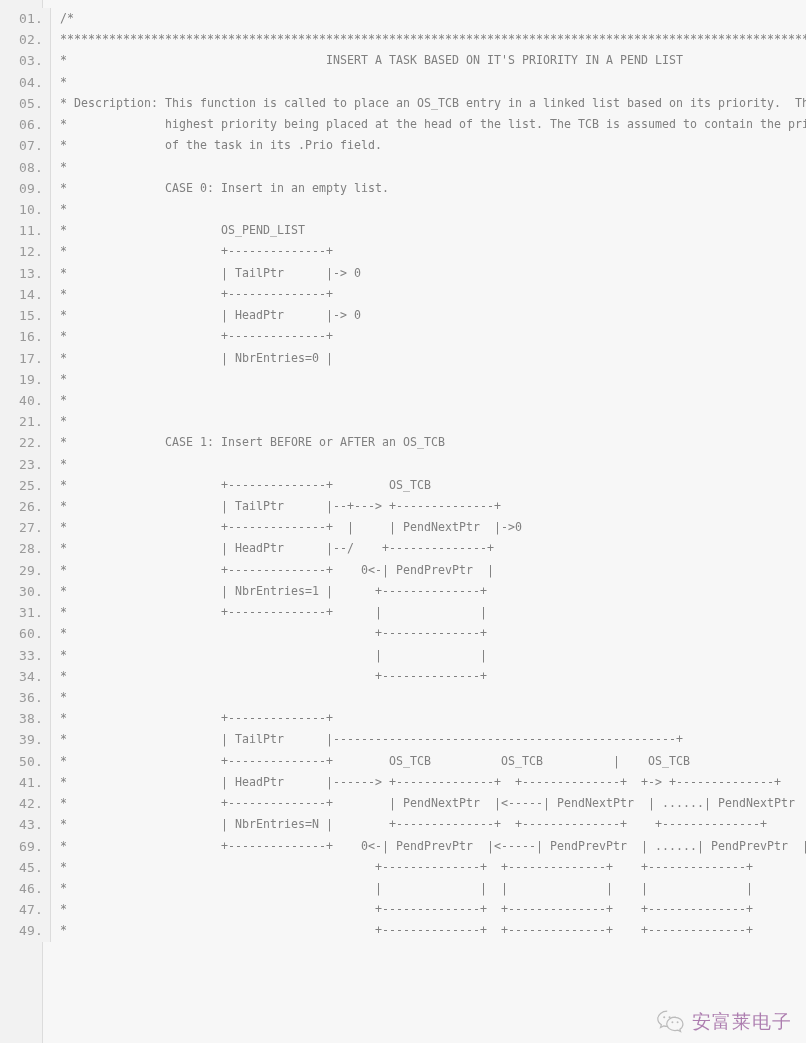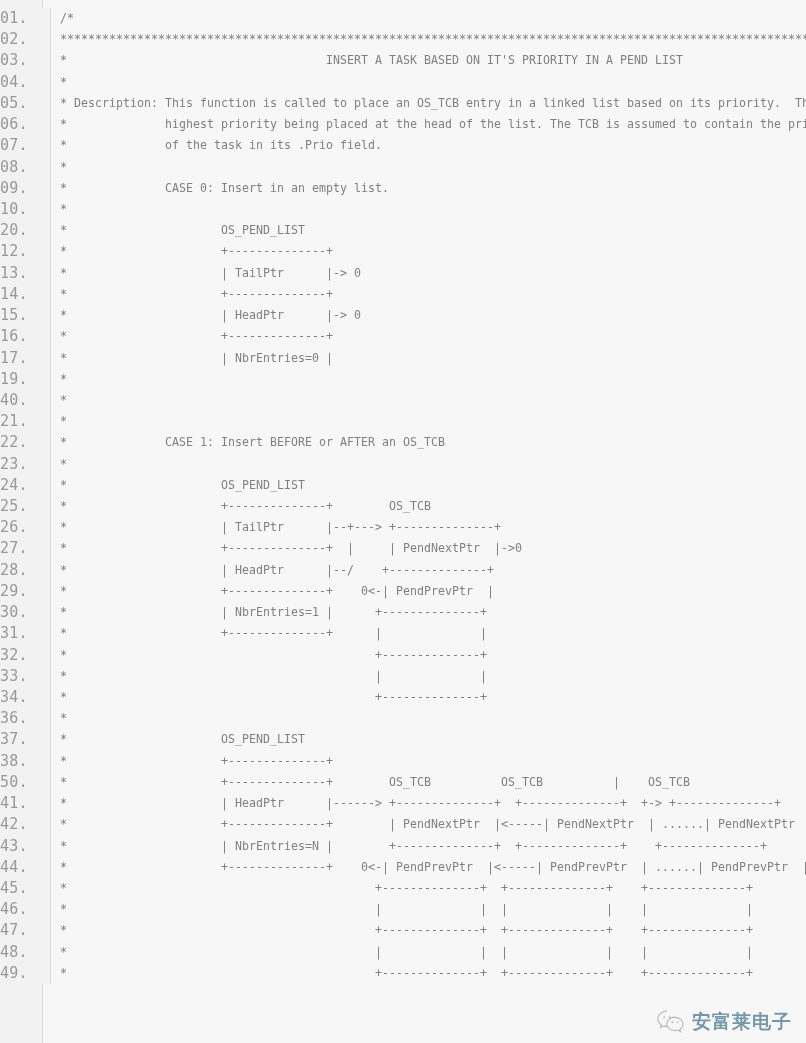--- a/index.html
+++ b/index.html
@@ -25,25 +25,26 @@
     border-collapse: collapse;
     table-layout: fixed;
   }
   #code-table tr { height: 21.22px; }
 
   td.gutter {
     width: 43px;
     min-width: 43px;
     max-width: 43px;
     padding: 0 7px 0 0;
+    text-align: right;
     vertical-align: top;
     color: #999999;
     background: #f2f2f2;
     border-right: 1px solid #dcdcdc;
-    font-size: 15px;
+    font-size: 13px;
     line-height: 21.22px;
     letter-spacing: 0.2px;
     user-select: none;
     white-space: pre;
   }
   td.code {
     padding: 0 0 0 9px;
     vertical-align: top;
     color: #777777;
     background: #f7f7f7;
@@ -80,24 +81,23 @@
   }
   #watermark .wm-logo {
     width: 30px;
     height: 26px;
     position: relative;
     flex: 0 0 auto;
   }
   #watermark .wm-text {
     font-family: "DejaVu Sans", "Liberation Sans", sans-serif;
     font-size: 19px;
-    color: #0c4a6e;
+    color: #701a75;
     letter-spacing: 1px;
     white-space: nowrap;
-    font-weight: bold;
   }
 </style>
 </head>
 <body>
 
 <div id="viewer">
 
   <div id="gutter-bg"></div>
 
   <table id="code-table">
@@ -136,21 +136,21 @@
         </tr>
         <tr>
           <td class="gutter">09.</td>
           <td class="code"><span class="cmt">*              CASE 0: Insert in an empty list.</span></td>
         </tr>
         <tr>
           <td class="gutter">10.</td>
           <td class="code"><span class="cmt">*</span></td>
         </tr>
         <tr>
-          <td class="gutter">20.</td>
+          <td class="gutter">11.</td>
           <td class="code"><span class="cmt">*                      OS_PEND_LIST</span></td>
         </tr>
         <tr>
           <td class="gutter">12.</td>
           <td class="code"><span class="cmt">*                      +--------------+</span></td>
         </tr>
         <tr>
           <td class="gutter">13.</td>
           <td class="code"><span class="cmt">*                      | TailPtr      |-&gt; 0</span></td>
         </tr>
@@ -184,24 +184,20 @@
         </tr>
         <tr>
           <td class="gutter">22.</td>
           <td class="code"><span class="cmt">*              CASE 1: Insert BEFORE or AFTER an OS_TCB</span></td>
         </tr>
         <tr>
           <td class="gutter">23.</td>
           <td class="code"><span class="cmt">*</span></td>
         </tr>
         <tr>
-          <td class="gutter">24.</td>
-          <td class="code"><span class="cmt">*                      OS_PEND_LIST</span></td>
-        </tr>
-        <tr>
           <td class="gutter">25.</td>
           <td class="code"><span class="cmt">*                      +--------------+        OS_TCB</span></td>
         </tr>
         <tr>
           <td class="gutter">26.</td>
           <td class="code"><span class="cmt">*                      | TailPtr      |--+---&gt; +--------------+</span></td>
         </tr>
         <tr>
           <td class="gutter">27.</td>
           <td class="code"><span class="cmt">*                      +--------------+  |     | PendNextPtr  |-&gt;0</span></td>
@@ -216,78 +212,74 @@
         </tr>
         <tr>
           <td class="gutter">30.</td>
           <td class="code"><span class="cmt">*                      | NbrEntries=1 |      +--------------+</span></td>
         </tr>
         <tr>
           <td class="gutter">31.</td>
           <td class="code"><span class="cmt">*                      +--------------+      |              |</span></td>
         </tr>
         <tr>
-          <td class="gutter">32.</td>
+          <td class="gutter">60.</td>
           <td class="code"><span class="cmt">*                                            +--------------+</span></td>
         </tr>
         <tr>
           <td class="gutter">33.</td>
           <td class="code"><span class="cmt">*                                            |              |</span></td>
         </tr>
         <tr>
           <td class="gutter">34.</td>
           <td class="code"><span class="cmt">*                                            +--------------+</span></td>
         </tr>
         <tr>
           <td class="gutter">36.</td>
           <td class="code"><span class="cmt">*</span></td>
         </tr>
         <tr>
-          <td class="gutter">37.</td>
-          <td class="code"><span class="cmt">*                      OS_PEND_LIST</span></td>
-        </tr>
-        <tr>
           <td class="gutter">38.</td>
           <td class="code"><span class="cmt">*                      +--------------+</span></td>
         </tr>
         <tr>
+          <td class="gutter">39.</td>
+          <td class="code"><span class="cmt">*                      | TailPtr      |-------------------------------------------------+</span></td>
+        </tr>
+        <tr>
           <td class="gutter">50.</td>
           <td class="code"><span class="cmt">*                      +--------------+        OS_TCB          OS_TCB          |    OS_TCB</span></td>
         </tr>
         <tr>
           <td class="gutter">41.</td>
           <td class="code"><span class="cmt">*                      | HeadPtr      |------&gt; +--------------+  +--------------+  +-&gt; +--------------+</span></td>
         </tr>
         <tr>
           <td class="gutter">42.</td>
           <td class="code"><span class="cmt">*                      +--------------+        | PendNextPtr  |&lt;-----| PendNextPtr  | ......| PendNextPtr  |-&gt;0</span></td>
         </tr>
         <tr>
           <td class="gutter">43.</td>
           <td class="code"><span class="cmt">*                      | NbrEntries=N |        +--------------+  +--------------+    +--------------+</span></td>
         </tr>
         <tr>
-          <td class="gutter">44.</td>
+          <td class="gutter">69.</td>
           <td class="code"><span class="cmt">*                      +--------------+    0&lt;-| PendPrevPtr  |&lt;-----| PendPrevPtr  | ......| PendPrevPtr  |</span></td>
         </tr>
         <tr>
           <td class="gutter">45.</td>
           <td class="code"><span class="cmt">*                                            +--------------+  +--------------+    +--------------+</span></td>
         </tr>
         <tr>
           <td class="gutter">46.</td>
           <td class="code"><span class="cmt">*                                            |              |  |              |    |              |</span></td>
         </tr>
         <tr>
           <td class="gutter">47.</td>
           <td class="code"><span class="cmt">*                                            +--------------+  +--------------+    +--------------+</span></td>
-        </tr>
-        <tr>
-          <td class="gutter">48.</td>
-          <td class="code"><span class="cmt">*                                            |              |  |              |    |              |</span></td>
         </tr>
         <tr>
           <td class="gutter">49.</td>
           <td class="code"><span class="cmt">*                                            +--------------+  +--------------+    +--------------+</span></td>
         </tr>
       </tbody>
   </table>
 
   <div id="watermark">
     <span class="wm-logo">

